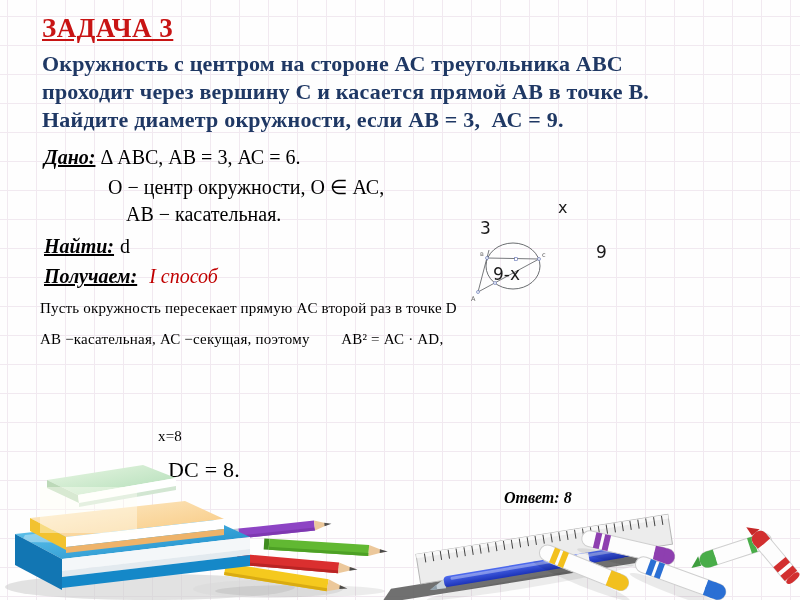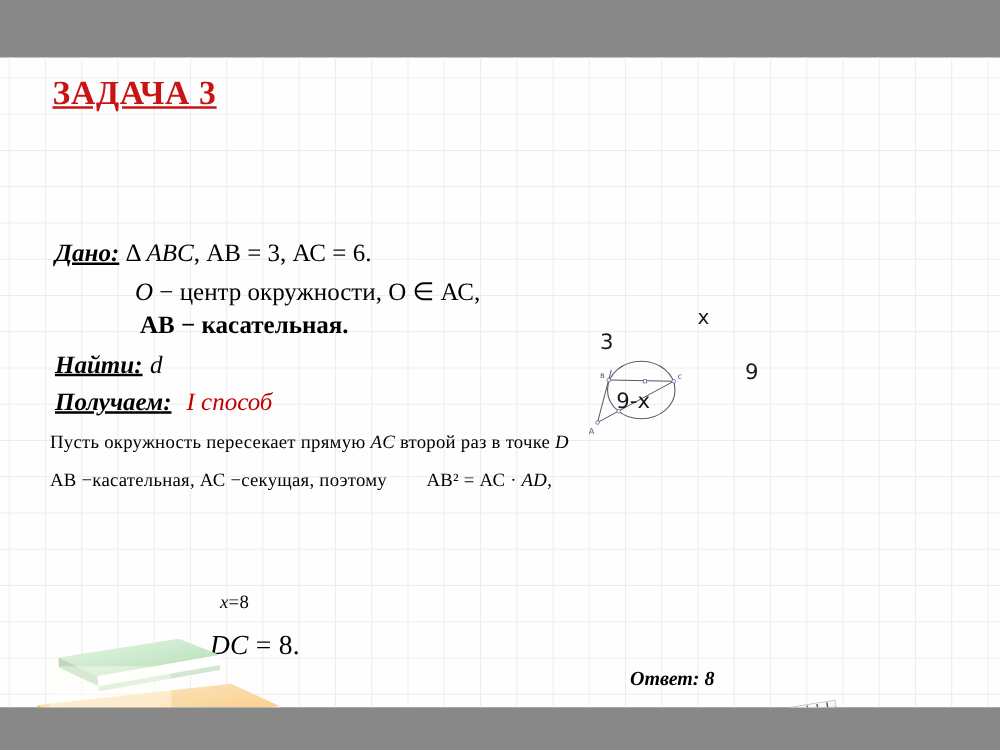--- a/index.html
+++ b/index.html
@@ -1,67 +1,72 @@
 <!DOCTYPE html>
 <html><head>
 <meta charset="utf-8">
 <style>
   html,body{margin:0;padding:0;background:#888;}
   .slide{
-    position:relative;width:800px;height:520px;overflow:hidden;
+    position:relative;width:800px;height:600px;overflow:hidden;
     background-color:#fefefe;
     background-image:
       linear-gradient(to right, #f1e9f0 1px, transparent 1px),
       linear-gradient(to bottom, #f1e9f0 1px, transparent 1px);
     background-size:29px 29px;background-position:7px 16px;
-    font-family:"Liberation Serif", serif;color:#000;margin-top:46px;
+    font-family:"Liberation Serif", serif;color:#000;
   }
   .abs{position:absolute;white-space:nowrap;}
   .title{color:#c81414;font-size:27px;font-weight:bold;text-decoration:underline;letter-spacing:.5px;}
   .stmt{color:#1f3864;font-weight:bold;font-size:22px;line-height:28px;letter-spacing:.2px;}
   .t20{font-size:20px;}
   .t21{font-size:15px;letter-spacing:.2px;}
   .lbl{font-weight:bold;font-style:italic;text-decoration:underline;}
-  .it{font-style:italic;text-align:right;}
+  .it{text-align:right;}
   .method{margin-left:12px;font-weight:normal;font-style:italic;color:#c00000;}
   .dlabel{font-family:"DejaVu Sans", sans-serif;color:#1a1a1a;}
   .vspace{margin-left:6px;}
   svg text{font-family:"DejaVu Sans", sans-serif;}
 </style>
 </head>
 <body>
 
 <div class="slide">
 
   <div class="abs title" style="left:42px;top:13px;">ЗАДАЧА 3</div>
 
+  <div class="abs stmt" style="left:42px;top:50px;">
+    <div>Окружность с центром на стороне АС треугольника АВС</div>
+    <div>проходит через вершину С и касается прямой АВ в точке В.</div>
+    <div>Найдите диаметр окружности, если АВ = 3,&nbsp; АС = 9.</div>
+  </div>
 
   <div class="abs t20" style="left:44px;top:146px;">
     <span class="lbl">Дано:</span><span>&nbsp;Δ </span><span class="it">ABC</span><span>, АВ = 3, АС = 6.</span>
   </div>
   <div class="abs t20" style="left:108px;top:175px;">
     <span class="it">O</span><span> − центр окружности, O ∈ АС,</span>
   </div>
-  <div class="abs t20" style="left:112px;top:203px;font-weight:bold;">АВ − касательная.</div>
+  <div class="abs t20" style="left:126px;top:203px;">АВ − касательная.</div>
 
   <div class="abs t20" style="left:44px;top:235px;">
     <span class="lbl">Найти:</span><span class="it vspace">d</span>
   </div>
 
   <div class="abs t20" style="left:44px;top:265px;">
     <span class="lbl">Получаем:</span><span class="method">I способ</span>
   </div>
 
   <div class="abs t21" style="left:40px;top:300px;">
     <span>Пусть окружность пересекает прямую </span><span class="it">AC</span><span> второй раз в точке </span><span class="it">D</span>
   </div>
   <div class="abs t21" style="left:40px;top:331px;">
     <span>АВ −касательная, АС −секущая, поэтому&nbsp;&nbsp;&nbsp;&nbsp;&nbsp;&nbsp;&nbsp;&nbsp;</span><span>АВ² = АС · </span><span class="it">AD</span><span>,</span>
   </div>
-  <div class="abs t21" style="left:176px;top:428px;">
+  <div class="abs t21" style="left:158px;top:428px;">
     <span class="it">x</span><span>=8</span>
   </div>
   <div class="abs t21" style="left:168px;top:457px;font-size:22px;">
     <span class="it">DC</span><span> = 8.</span>
   </div>
 
   <div class="abs" style="left:504px;top:489px;font-size:16px;font-weight:bold;font-style:italic;">
     <span>Ответ:</span>
     <span>8</span>
   </div>

